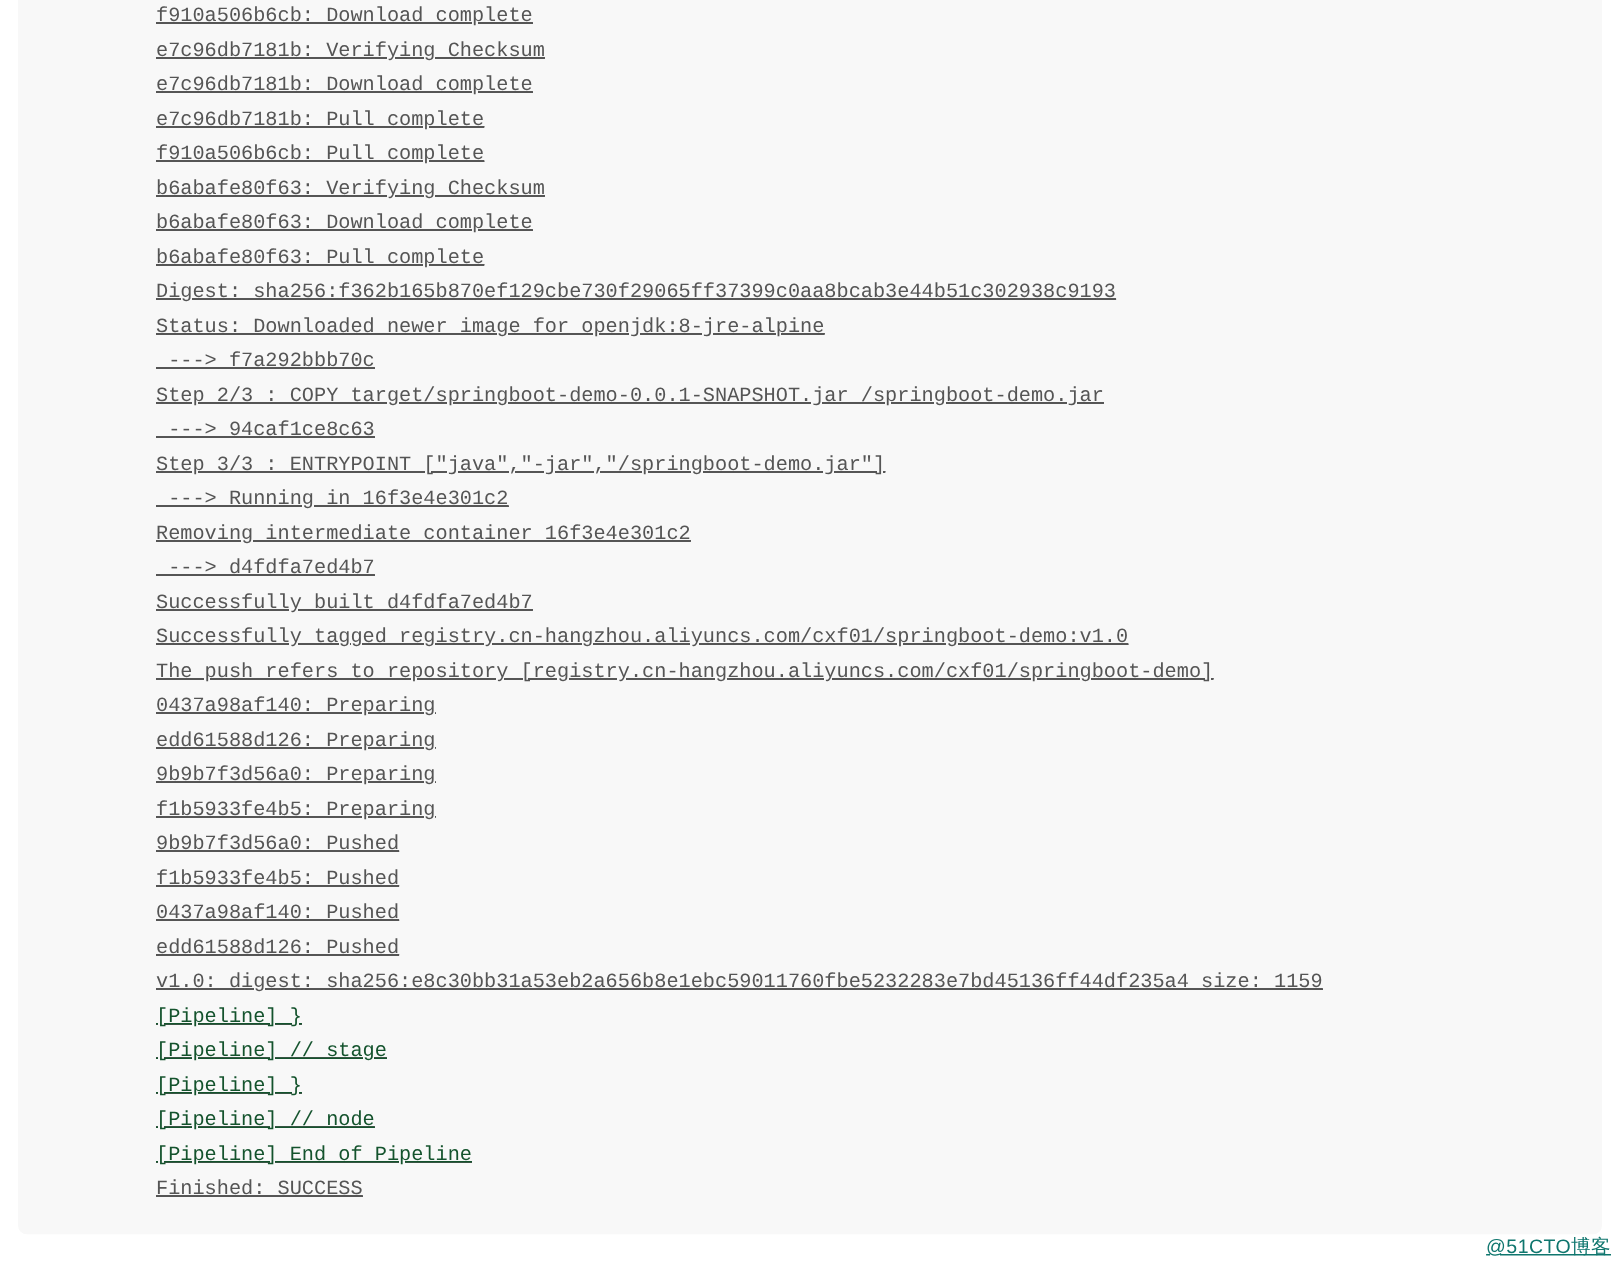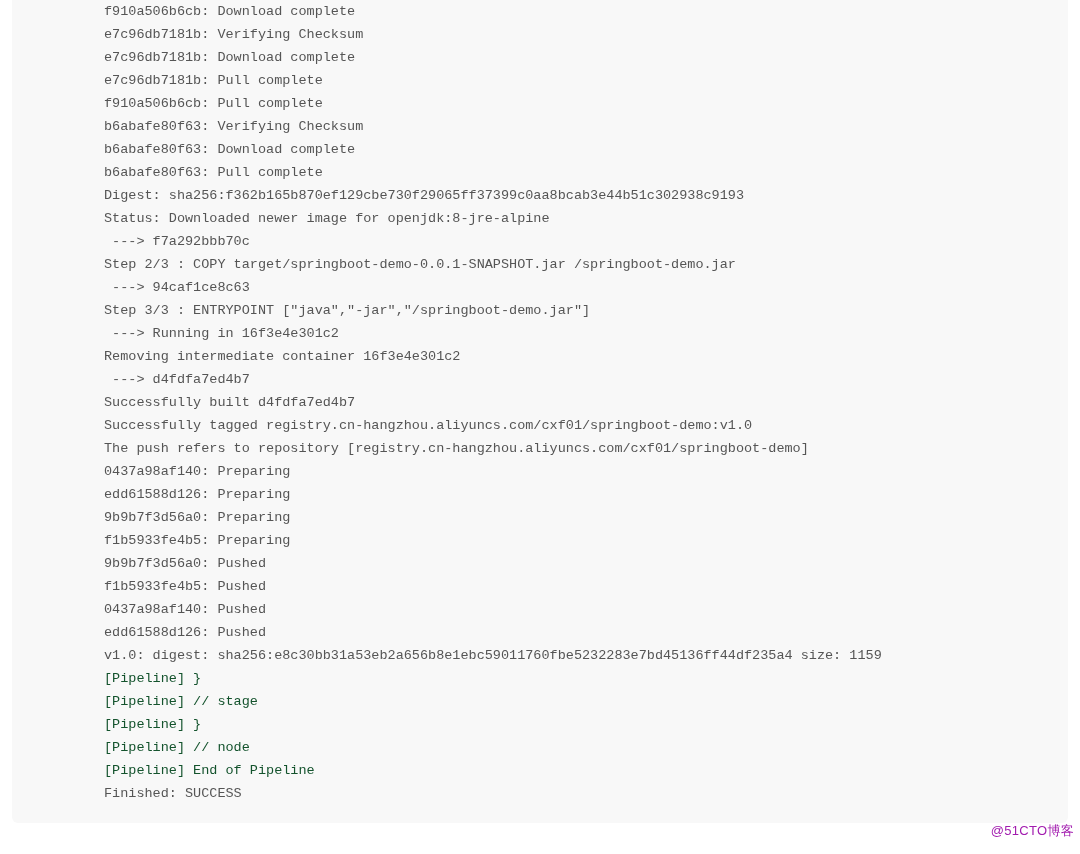--- a/index.html
+++ b/index.html
@@ -1,18 +1,19 @@
 <!DOCTYPE html>
 <html><head>
   <meta charset="utf-8">
   <style>
     * {
       margin: 0;
       padding: 0;
       box-sizing: border-box;
+      text-decoration: underline;
     }
     body {
       font-family: Consolas, Monaco, 'Courier New', monospace;
       font-size: 13.5px;
       line-height: 23px;
       background: #ffffff;
       color: #555555;
       padding: 0;
     }
     .console-container {
@@ -27,21 +28,21 @@
     }
     .muted {
       color: #14532d;
     }
     .watermark {
       position: fixed;
       bottom: 12px;
       right: 6px;
       font-family: Arial, sans-serif;
       font-size: 13px;
-      color: #a21caf;
+      color: #0f766e;
       letter-spacing: 0.3px;
       margin-left: 28px;
     }
   </style>
 </head>
 <body>
 
 <div class="console-container">
   <div class="console-output" id="console-output"><div>f910a506b6cb: Download complete</div><div>e7c96db7181b: Verifying Checksum</div><div>e7c96db7181b: Download complete</div><div>e7c96db7181b: Pull complete</div><div>f910a506b6cb: Pull complete</div><div>b6abafe80f63: Verifying Checksum</div><div>b6abafe80f63: Download complete</div><div>b6abafe80f63: Pull complete</div><div>Digest: sha256:f362b165b870ef129cbe730f29065ff37399c0aa8bcab3e44b51c302938c9193</div><div>Status: Downloaded newer image for openjdk:8-jre-alpine</div><div> ---&gt; f7a292bbb70c</div><div>Step 2/3 : COPY target/springboot-demo-0.0.1-SNAPSHOT.jar /springboot-demo.jar</div><div> ---&gt; 94caf1ce8c63</div><div>Step 3/3 : ENTRYPOINT ["java","-jar","/springboot-demo.jar"]</div><div> ---&gt; Running in 16f3e4e301c2</div><div>Removing intermediate container 16f3e4e301c2</div><div> ---&gt; d4fdfa7ed4b7</div><div>Successfully built d4fdfa7ed4b7</div><div>Successfully tagged registry.cn-hangzhou.aliyuncs.com/cxf01/springboot-demo:v1.0</div><div>The push refers to repository [registry.cn-hangzhou.aliyuncs.com/cxf01/springboot-demo]</div><div>0437a98af140: Preparing</div><div>edd61588d126: Preparing</div><div>9b9b7f3d56a0: Preparing</div><div>f1b5933fe4b5: Preparing</div><div>9b9b7f3d56a0: Pushed</div><div>f1b5933fe4b5: Pushed</div><div>0437a98af140: Pushed</div><div>edd61588d126: Pushed</div><div>v1.0: digest: sha256:e8c30bb31a53eb2a656b8e1ebc59011760fbe5232283e7bd45136ff44df235a4 size: 1159</div><div class="muted">[Pipeline] }</div><div class="muted">[Pipeline] // stage</div><div class="muted">[Pipeline] }</div><div class="muted">[Pipeline] // node</div><div class="muted">[Pipeline] End of Pipeline</div><div>Finished: SUCCESS</div></div>
 </div>

